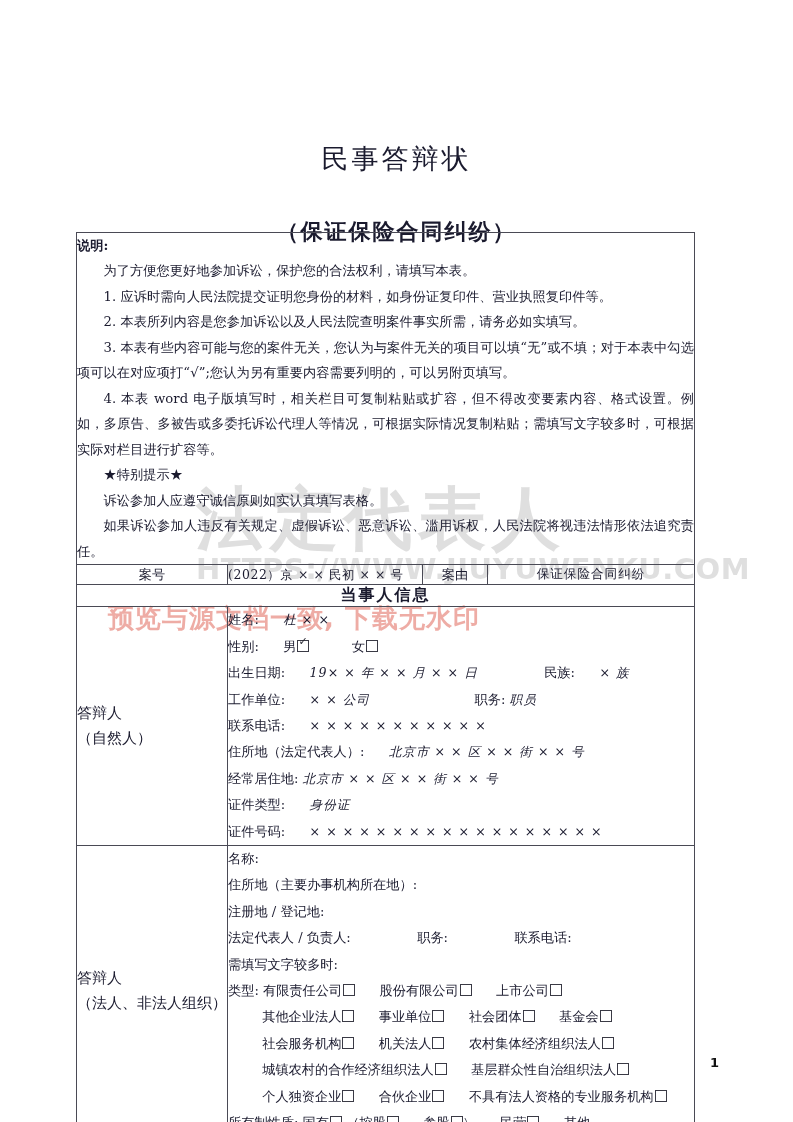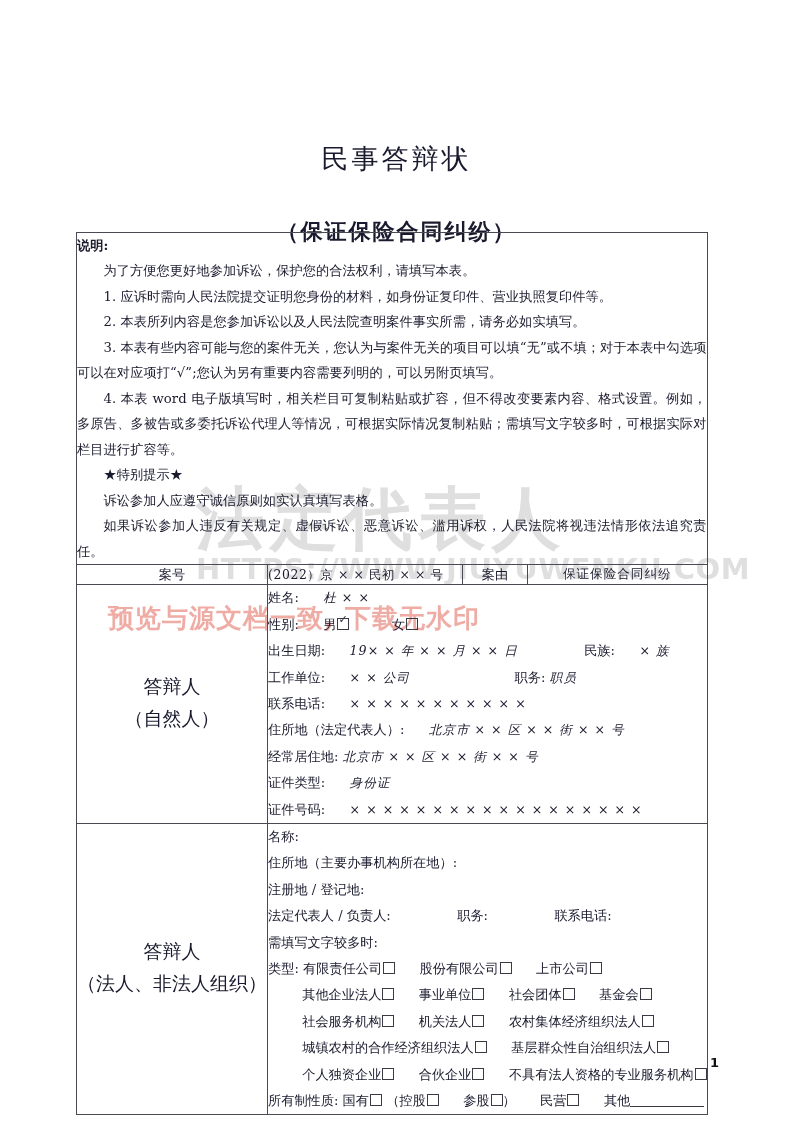--- a/index.html
+++ b/index.html
@@ -150,26 +150,24 @@
     text-align: center;
     font-size: 16px;
     font-weight: bold;
     letter-spacing: 2px;
     padding: 6px 0 7px 0;
     vertical-align: middle !important;
   }
 
   
   .party-label {
-    text-align: center;
     vertical-align: middle !important;
-    font-size: 19px;
+    font-size: 15px;
     line-height: 1.7;
     padding: 6px 2px;
-    font-family: Liberation Mono, monospace;
   }
   .party-label .l2 { display: block; white-space: nowrap; }
 
   
   .fields {
     padding: 6px 8px 7px 10px;
     font-size: 13.2px;
     line-height: 2.0;
   }
   .fields .row { white-space: nowrap; }
@@ -253,20 +251,23 @@
       </td>
     </tr>
 
     <tr>
       <td class="c-label" style="width:68px;">案号</td>
       <td class="c-caseno" style="width:194px;">(2022）京 × × 民初 × × 号</td>
       <td class="c-label" style="width:64px;">案由</td>
       <td class="c-cause">保证保险合同纠纷</td>
     </tr>
 
+    <tr>
+      <td colspan="4" class="sec-head">当事人信息</td>
+    </tr>
 
     <tr>
       <td class="party-label" style="width:146px;">
         <span class="l2">答辩人</span>
         <span class="l2">（自然人）</span>
       </td>
       <td colspan="3" class="fields">
 
         <div class="row">
           <span>姓名:</span>

